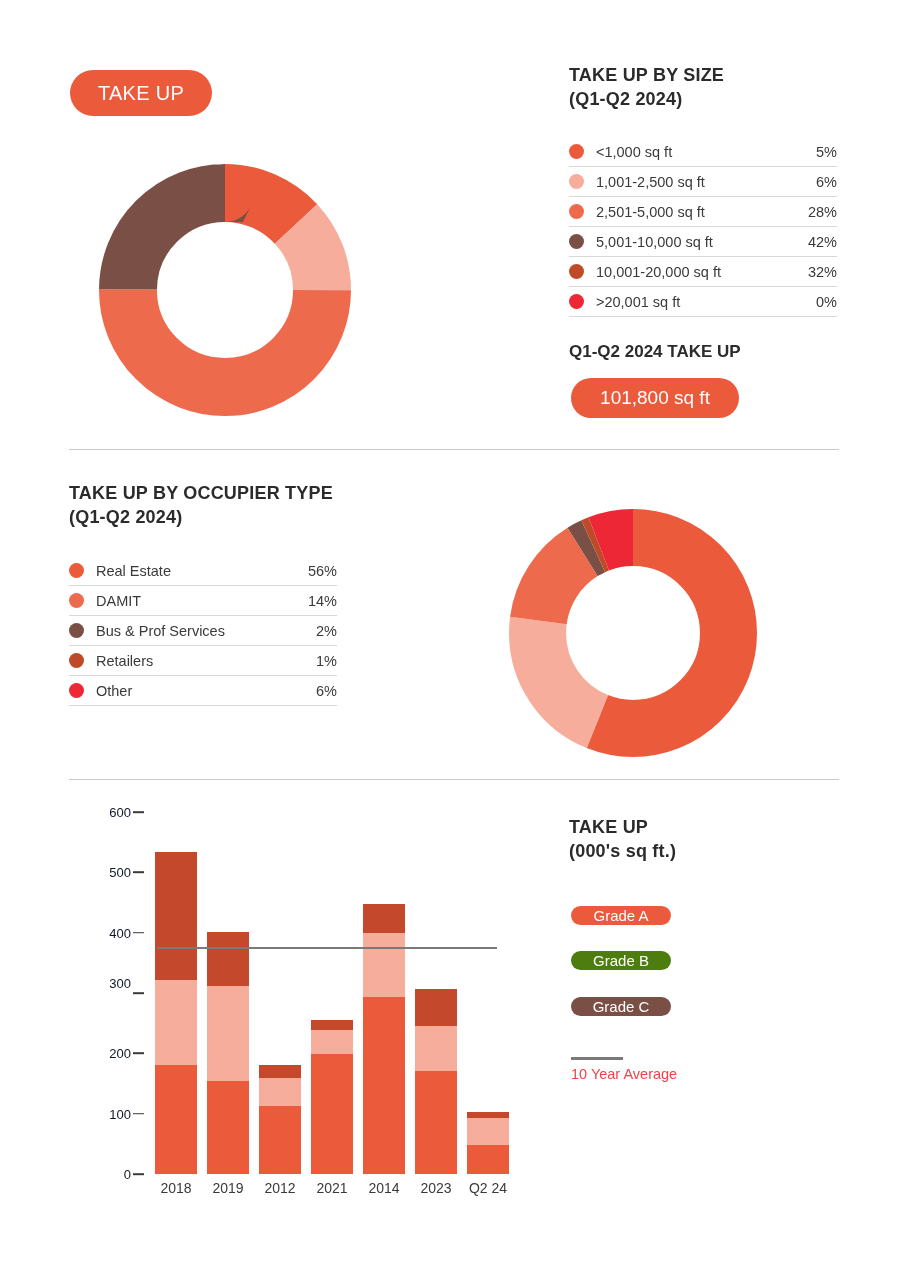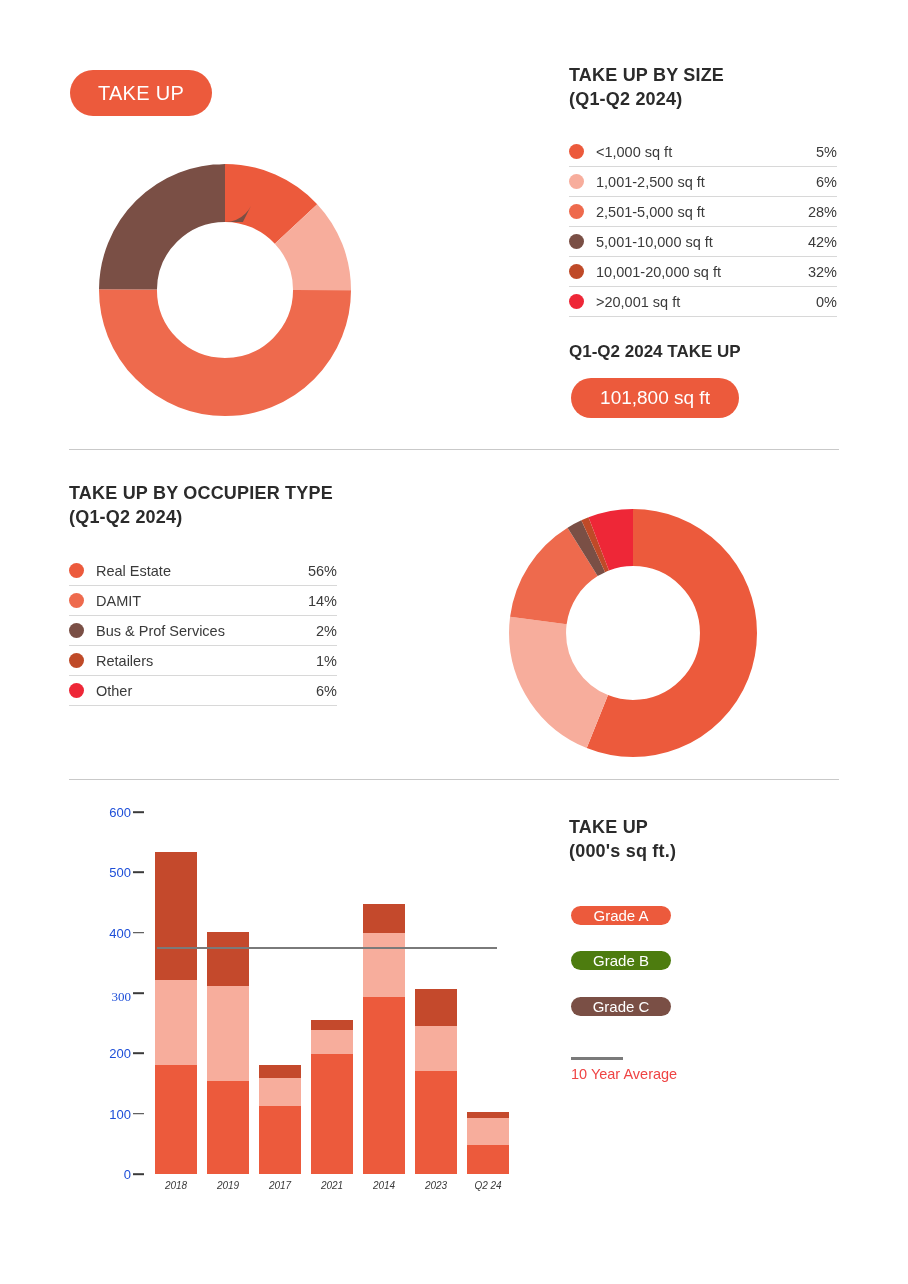--- a/index.html
+++ b/index.html
@@ -65,29 +65,29 @@
 
   
   .divider{position:absolute;left:69px;width:770px;height:1px;background:#c9c9c9;}
   #div1{top:449px;}
   #div2{top:779px;}
 
   
   .chart{position:absolute;left:69px;top:812px;width:455px;height:390px;}
 
   .ytick{position:absolute;right:0;transform:translateY(-50%);
-         font-size:13px;color:#1d4ed8;white-space:nowrap;}
+         font-size:13px;color:#0f172a;white-space:nowrap;}
   .ytick-wrap{position:absolute;left:0;top:0;width:62px;height:362px;}
   .ytick-dash{position:absolute;left:64px;width:11px;height:1.6px;background:#3a3a3a;transform:translateY(-50%);}
 
   .plot{position:absolute;left:80px;top:0;width:375px;height:362px;}
   .bar{position:absolute;bottom:0;width:42px;}
   .seg{width:100%;display:block;}
   .avgline{position:absolute;height:2px;background:#7a7a7a;}
-  .xlab{position:absolute;top:368px;font-size:10px;color:#3a3a3a;text-align:center;width:60px;font-style:italic;}
+  .xlab{position:absolute;top:368px;font-size:14px;color:#3a3a3a;text-align:center;width:60px;}
 
   
   .c-head{position:absolute;left:569px;top:816px;width:280px;}
   .grade{position:absolute;left:571px;width:100px;height:19px;font-size:15px;}
   #grade-a{top:906px;background:#EC5A3C;}
   #grade-b{top:951px;background:#4d7c0f;}
   #grade-c{top:997px;background:#7A4F45;}
   .avg-swatch{position:absolute;left:571px;top:1057px;width:52px;height:3px;background:#7a7a7a;}
   .avg-text{position:absolute;left:571px;top:1066px;font-size:14.5px;color:#ef4444;}
 </style>
@@ -200,21 +200,21 @@
     </svg>
   </div>
 
   <div class="divider" id="div2"></div>
 
   <div class="chart">
     <div class="ytick-wrap">
       <div class="ytick" style="top:0px;">600</div>
       <div class="ytick" style="top:60.3px;">500</div>
       <div class="ytick" style="top:120.6px;">400</div>
-      <div class="ytick" style="top:185px;font-family:Liberation Serif, serif;">300</div>
+      <div class="ytick" style="top:171px;">300</div>
       <div class="ytick" style="top:241.3px;">200</div>
       <div class="ytick" style="top:301.6px;">100</div>
       <div class="ytick" style="top:362px;">0</div>
 
       <div class="ytick-dash" style="top:0px;"></div>
       <div class="ytick-dash" style="top:60.3px;"></div>
       <div class="ytick-dash" style="top:120.6px;"></div>
       <div class="ytick-dash" style="top:181px;"></div>
       <div class="ytick-dash" style="top:241.3px;"></div>
       <div class="ytick-dash" style="top:301.6px;"></div>
@@ -256,21 +256,21 @@
       <div class="bar" style="left:318px;">
         <span class="seg" style="height:6px;background:#C4492C"></span>
         <span class="seg" style="height:27.2px;background:#F7AD9C"></span>
         <span class="seg" style="height:29px;background:#EC5A3C"></span>
       </div>
 
       <div class="avgline" style="left:8px;top:134.5px;width:340px;"></div>
 
       <div class="xlab" style="left:-3px;">2018</div>
       <div class="xlab" style="left:49px;">2019</div>
-      <div class="xlab" style="left:101px;">2017</div>
+      <div class="xlab" style="left:101px;">2012</div>
       <div class="xlab" style="left:153px;">2021</div>
       <div class="xlab" style="left:205px;">2014</div>
       <div class="xlab" style="left:257px;">2023</div>
       <div class="xlab" style="left:309px;">Q2 24</div>
     </div>
   </div>
 
   <div class="c-head">
     <div class="blk-title">TAKE UP</div>
     <div class="blk-title">(000's sq ft.)</div>

